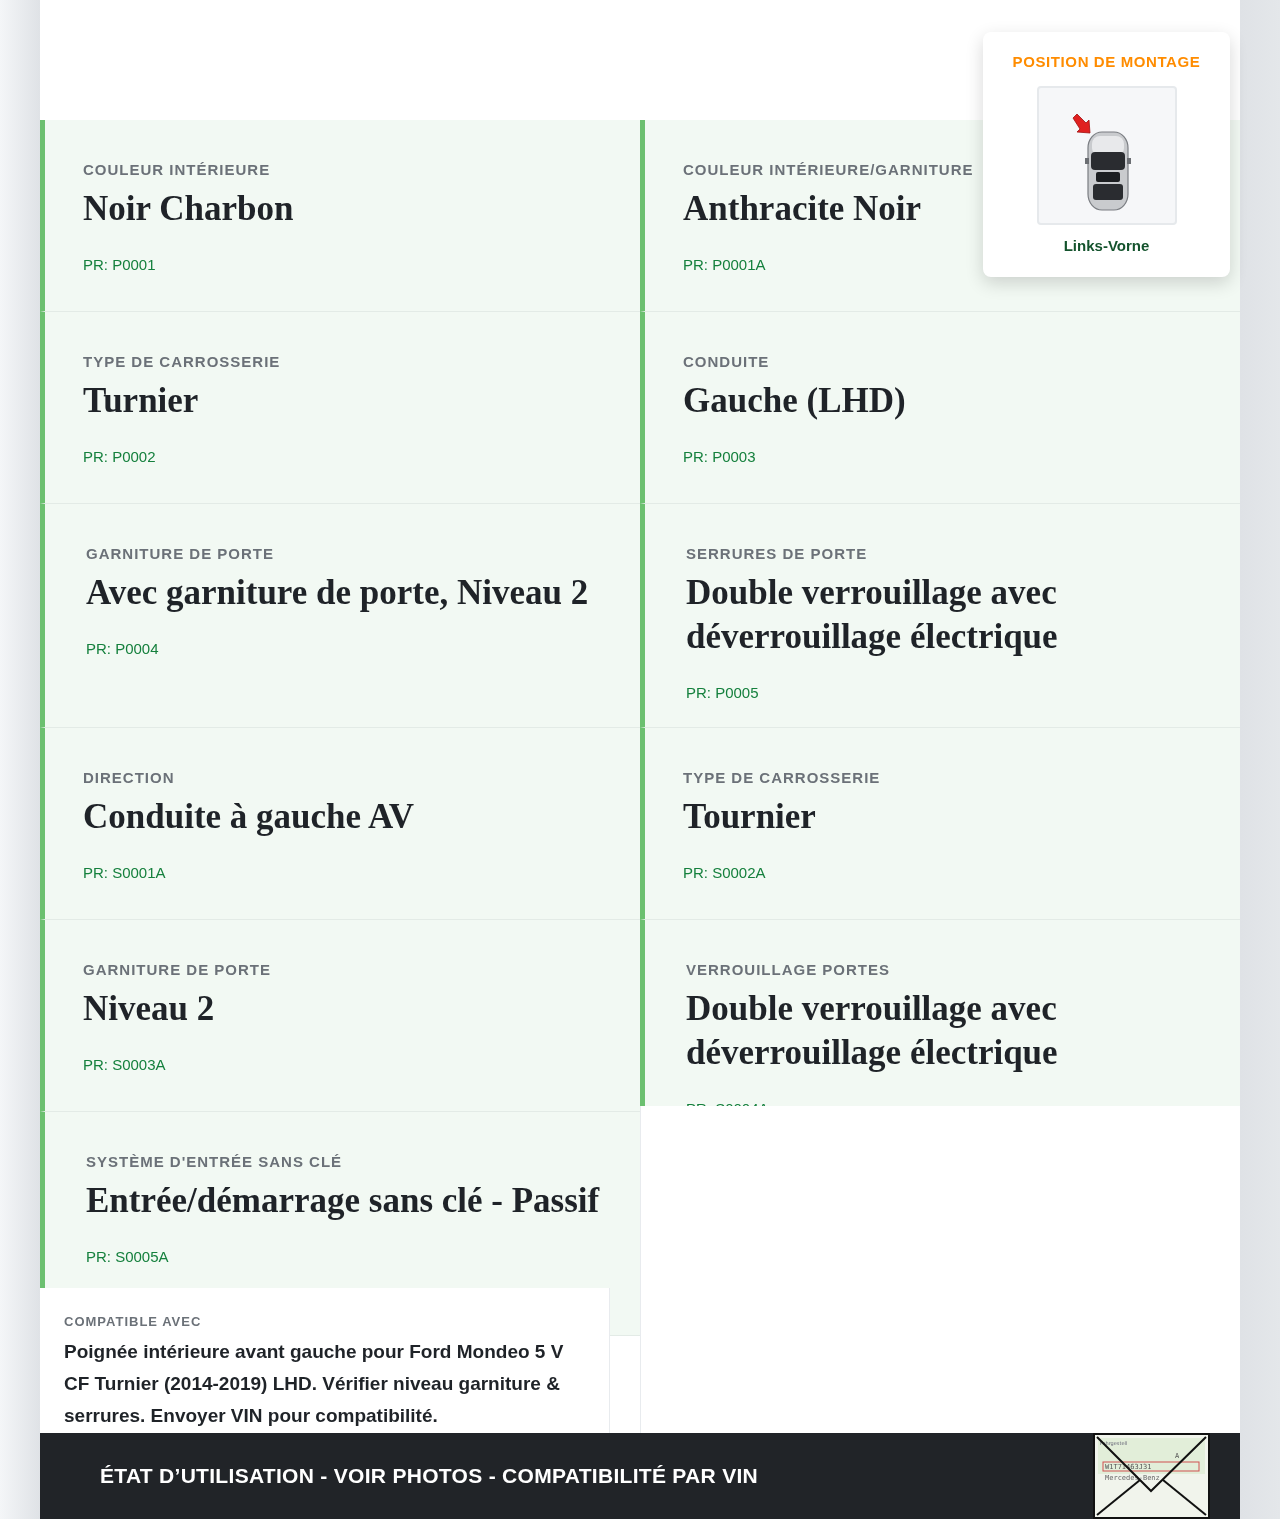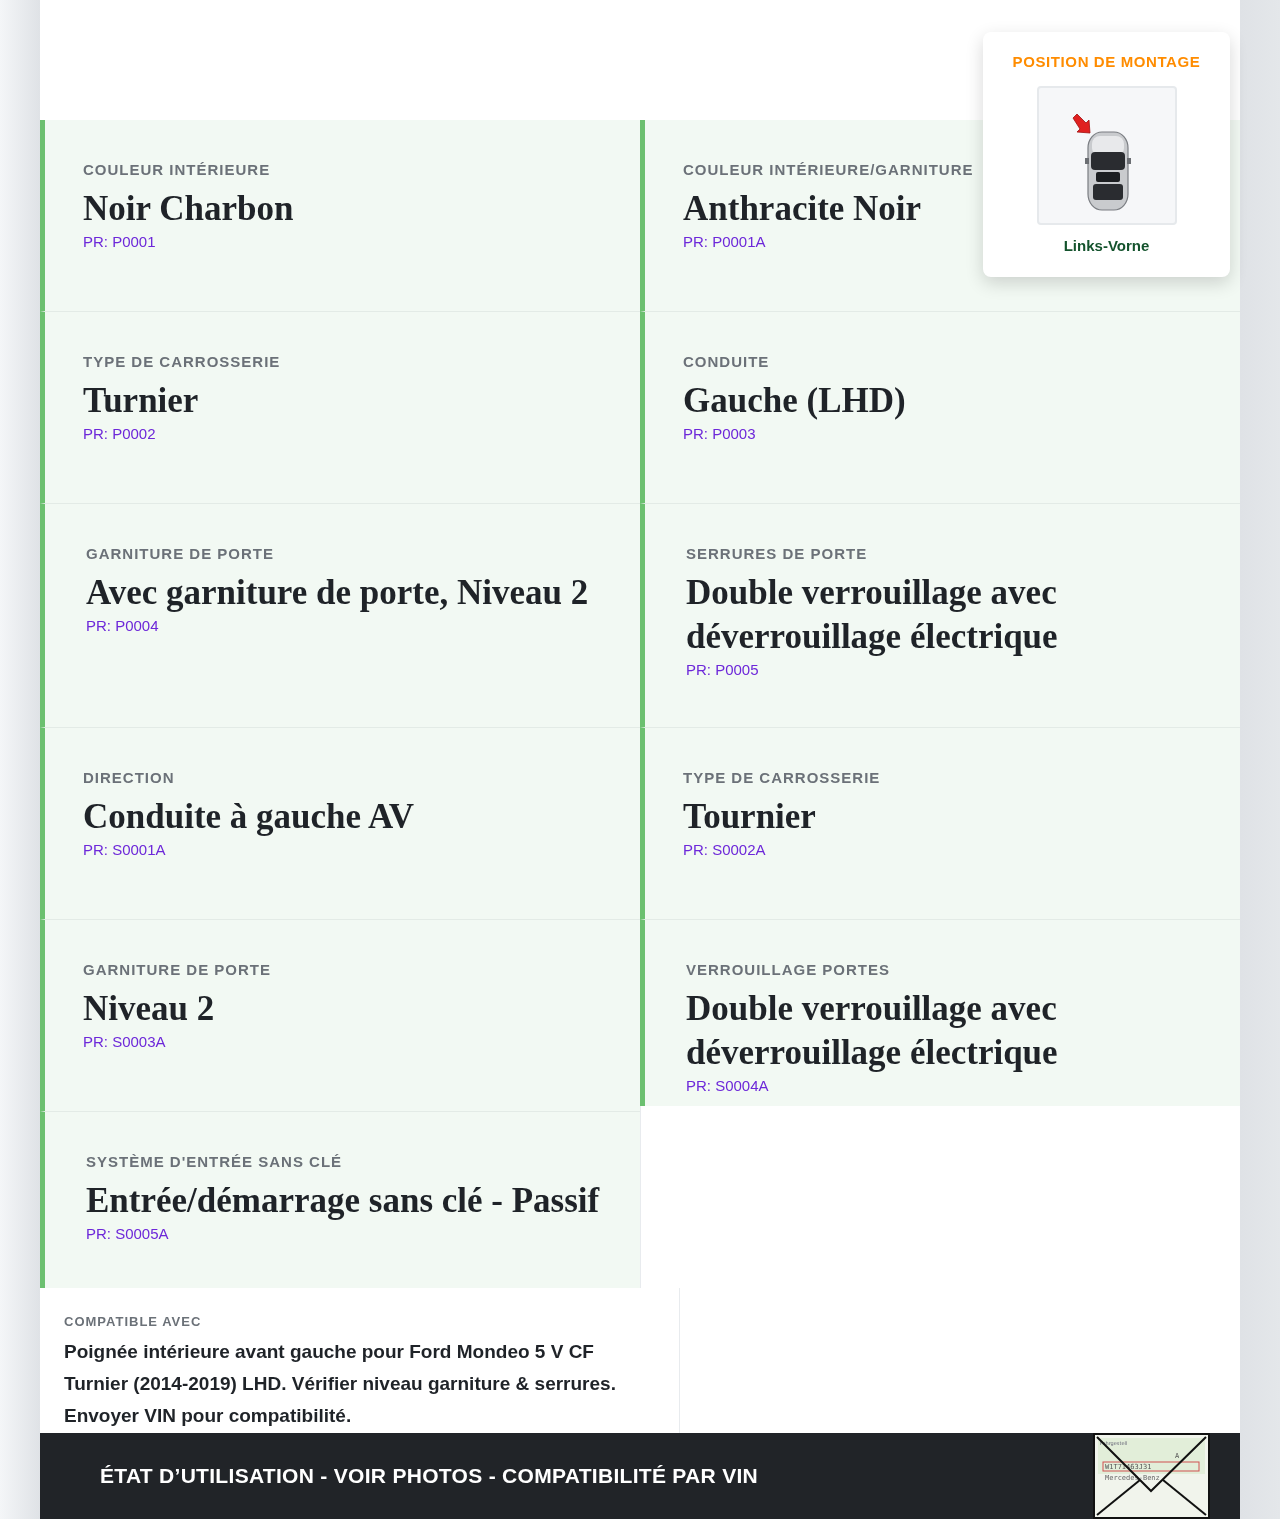--- a/index.html
+++ b/index.html
@@ -56,27 +56,27 @@
     .cell .lbl {
       color: #6b7178; font-size: 15px; font-weight: 700; letter-spacing: 1px;
       line-height: 18px; text-transform: uppercase; white-space: nowrap;
     }
     .cell .val {
       margin-top: 8px; color: #1f2328; font-size: 35px; font-weight: 700;
       line-height: 44px;
       font-family: Liberation Serif, serif;
     }
     .cell .pr {
-      margin-top: 1px; color: #6d28d9; font-size: 15px; line-height: 20px;
+      margin-top: 24px; color: #15803d; font-size: 15px; line-height: 20px;
     }
     .h180 { height: 192px; padding-left: 38px; }
     .h224 { height: 224px; }
     .h223 { height: 223px; }
     .compat {
-      position: absolute; left: 0; top: 1288px; width: 640px; height: 145px;
+      position: absolute; left: 0; top: 1288px; width: 570px; height: 145px;
       background: #ffffff; border-right: 1px solid #e8ebee;
       padding: 26px 24px 0 24px;
     }
     .compat .lbl {
       color: #6b7178; font-size: 13px; font-weight: 700; letter-spacing: 1px; line-height: 16px;
     }
     .compat .txt {
       margin-top: 6px; color: #1f2328; font-size: 19px; font-weight: 700; line-height: 32px;
     }
     .right-empty {

